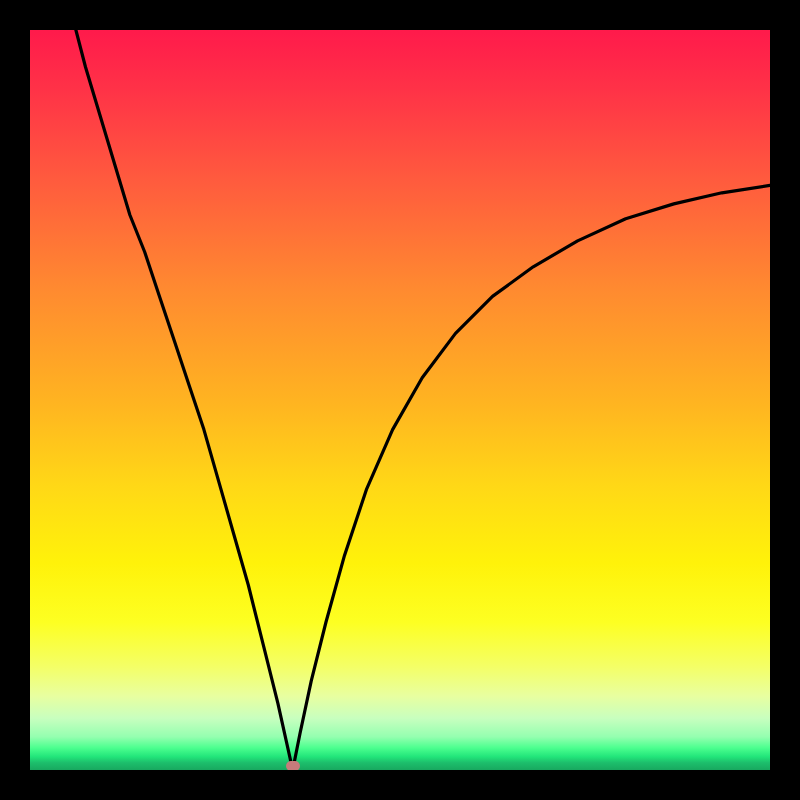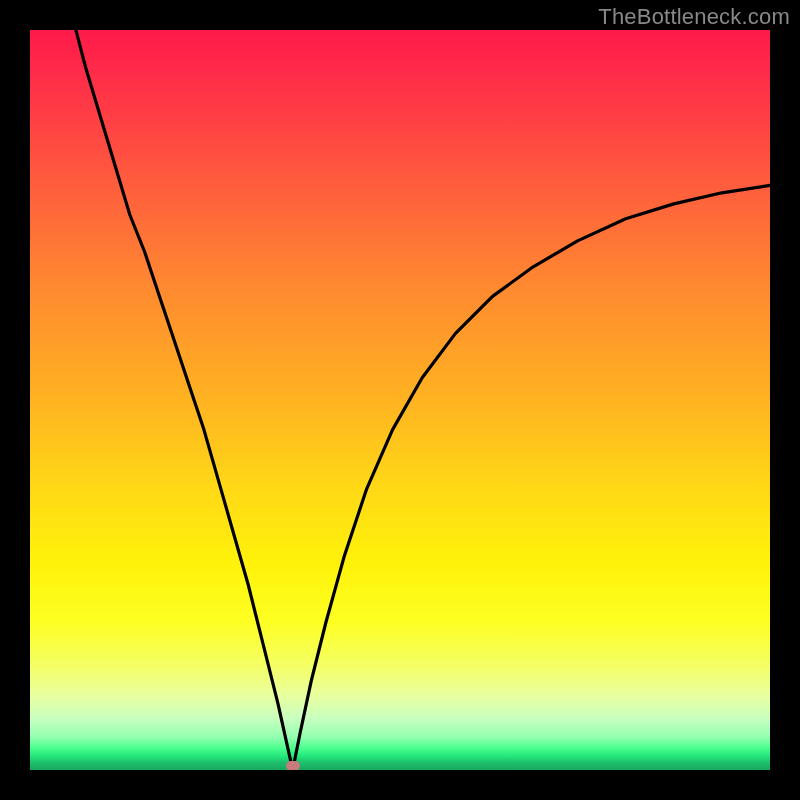--- a/index.html
+++ b/index.html
@@ -75,21 +75,20 @@
     background: #c77b7b;
     border-radius: 5px;
     transform: translate(-50%, -50%);
     z-index: 5;
   }
 </style>
 </head>
 <body>
 
 <div class="frame">
-  <div class="attribution">TheBottleneck.com</div>
 
   <div class="plot">
     <div class="gradient"></div>
 
     <svg class="curve" viewBox="0 0 740 740" preserveAspectRatio="none">
       <path id="curve-path" d="M 45.9 0.0 L 55.5 37.0 L 66.6 74.0 L 77.7 111.0 L 88.8 148.0 L 99.9 185.0 L 114.7 222.0 L 129.5 266.4 L 144.3 310.8 L 159.1 355.2 L 173.9 399.6 L 188.7 451.4 L 203.5 503.2 L 218.3 555.0 L 233.1 614.2 L 247.9 673.4 L 262.7 740.0 L 270.1 703.0 L 281.2 651.2 L 296.0 592.0 L 314.5 525.4 L 336.7 458.8 L 362.6 399.6 L 392.2 347.8 L 425.5 303.4 L 462.5 266.4 L 503.2 236.8 L 547.6 210.9 L 595.7 188.7 L 643.8 173.9 L 691.9 162.8 L 740.0 155.4" fill="none" stroke="#000" stroke-width="3.2" stroke-linejoin="round" stroke-linecap="round"></path>
     </svg>
 
     <div class="marker" id="min-marker" style="left: 262.7px; top: 736.3px;"></div>
   </div>

